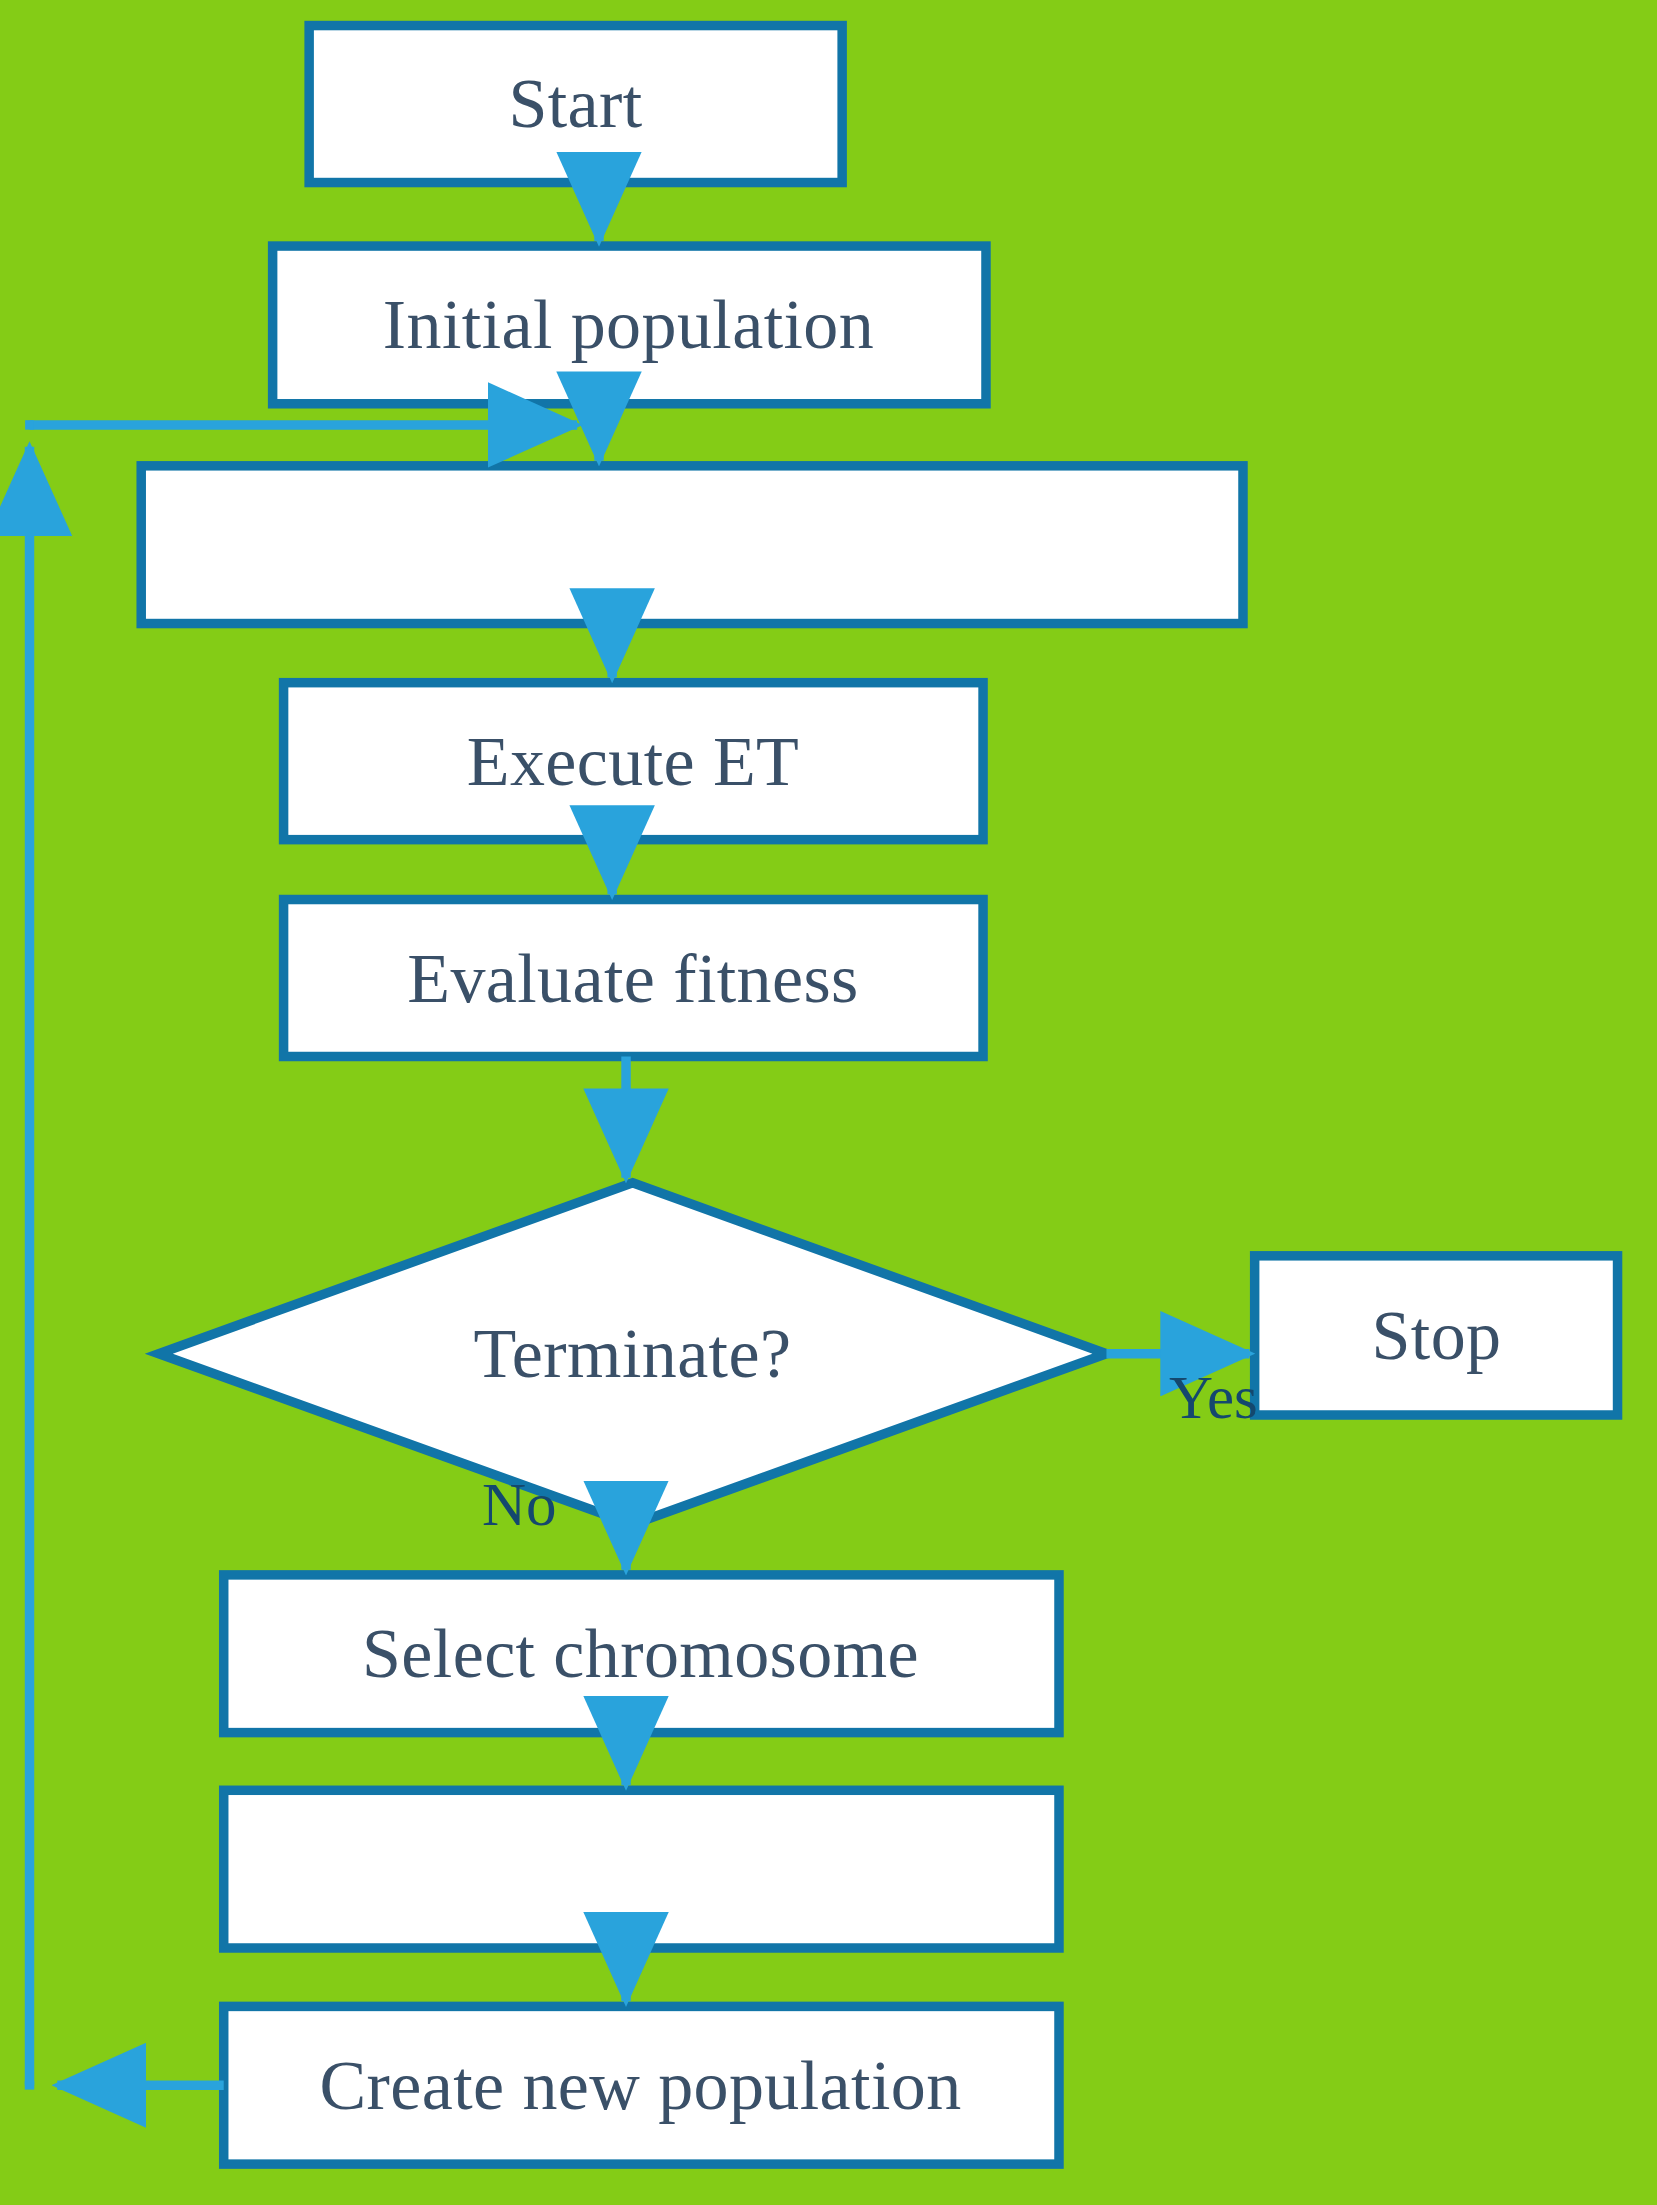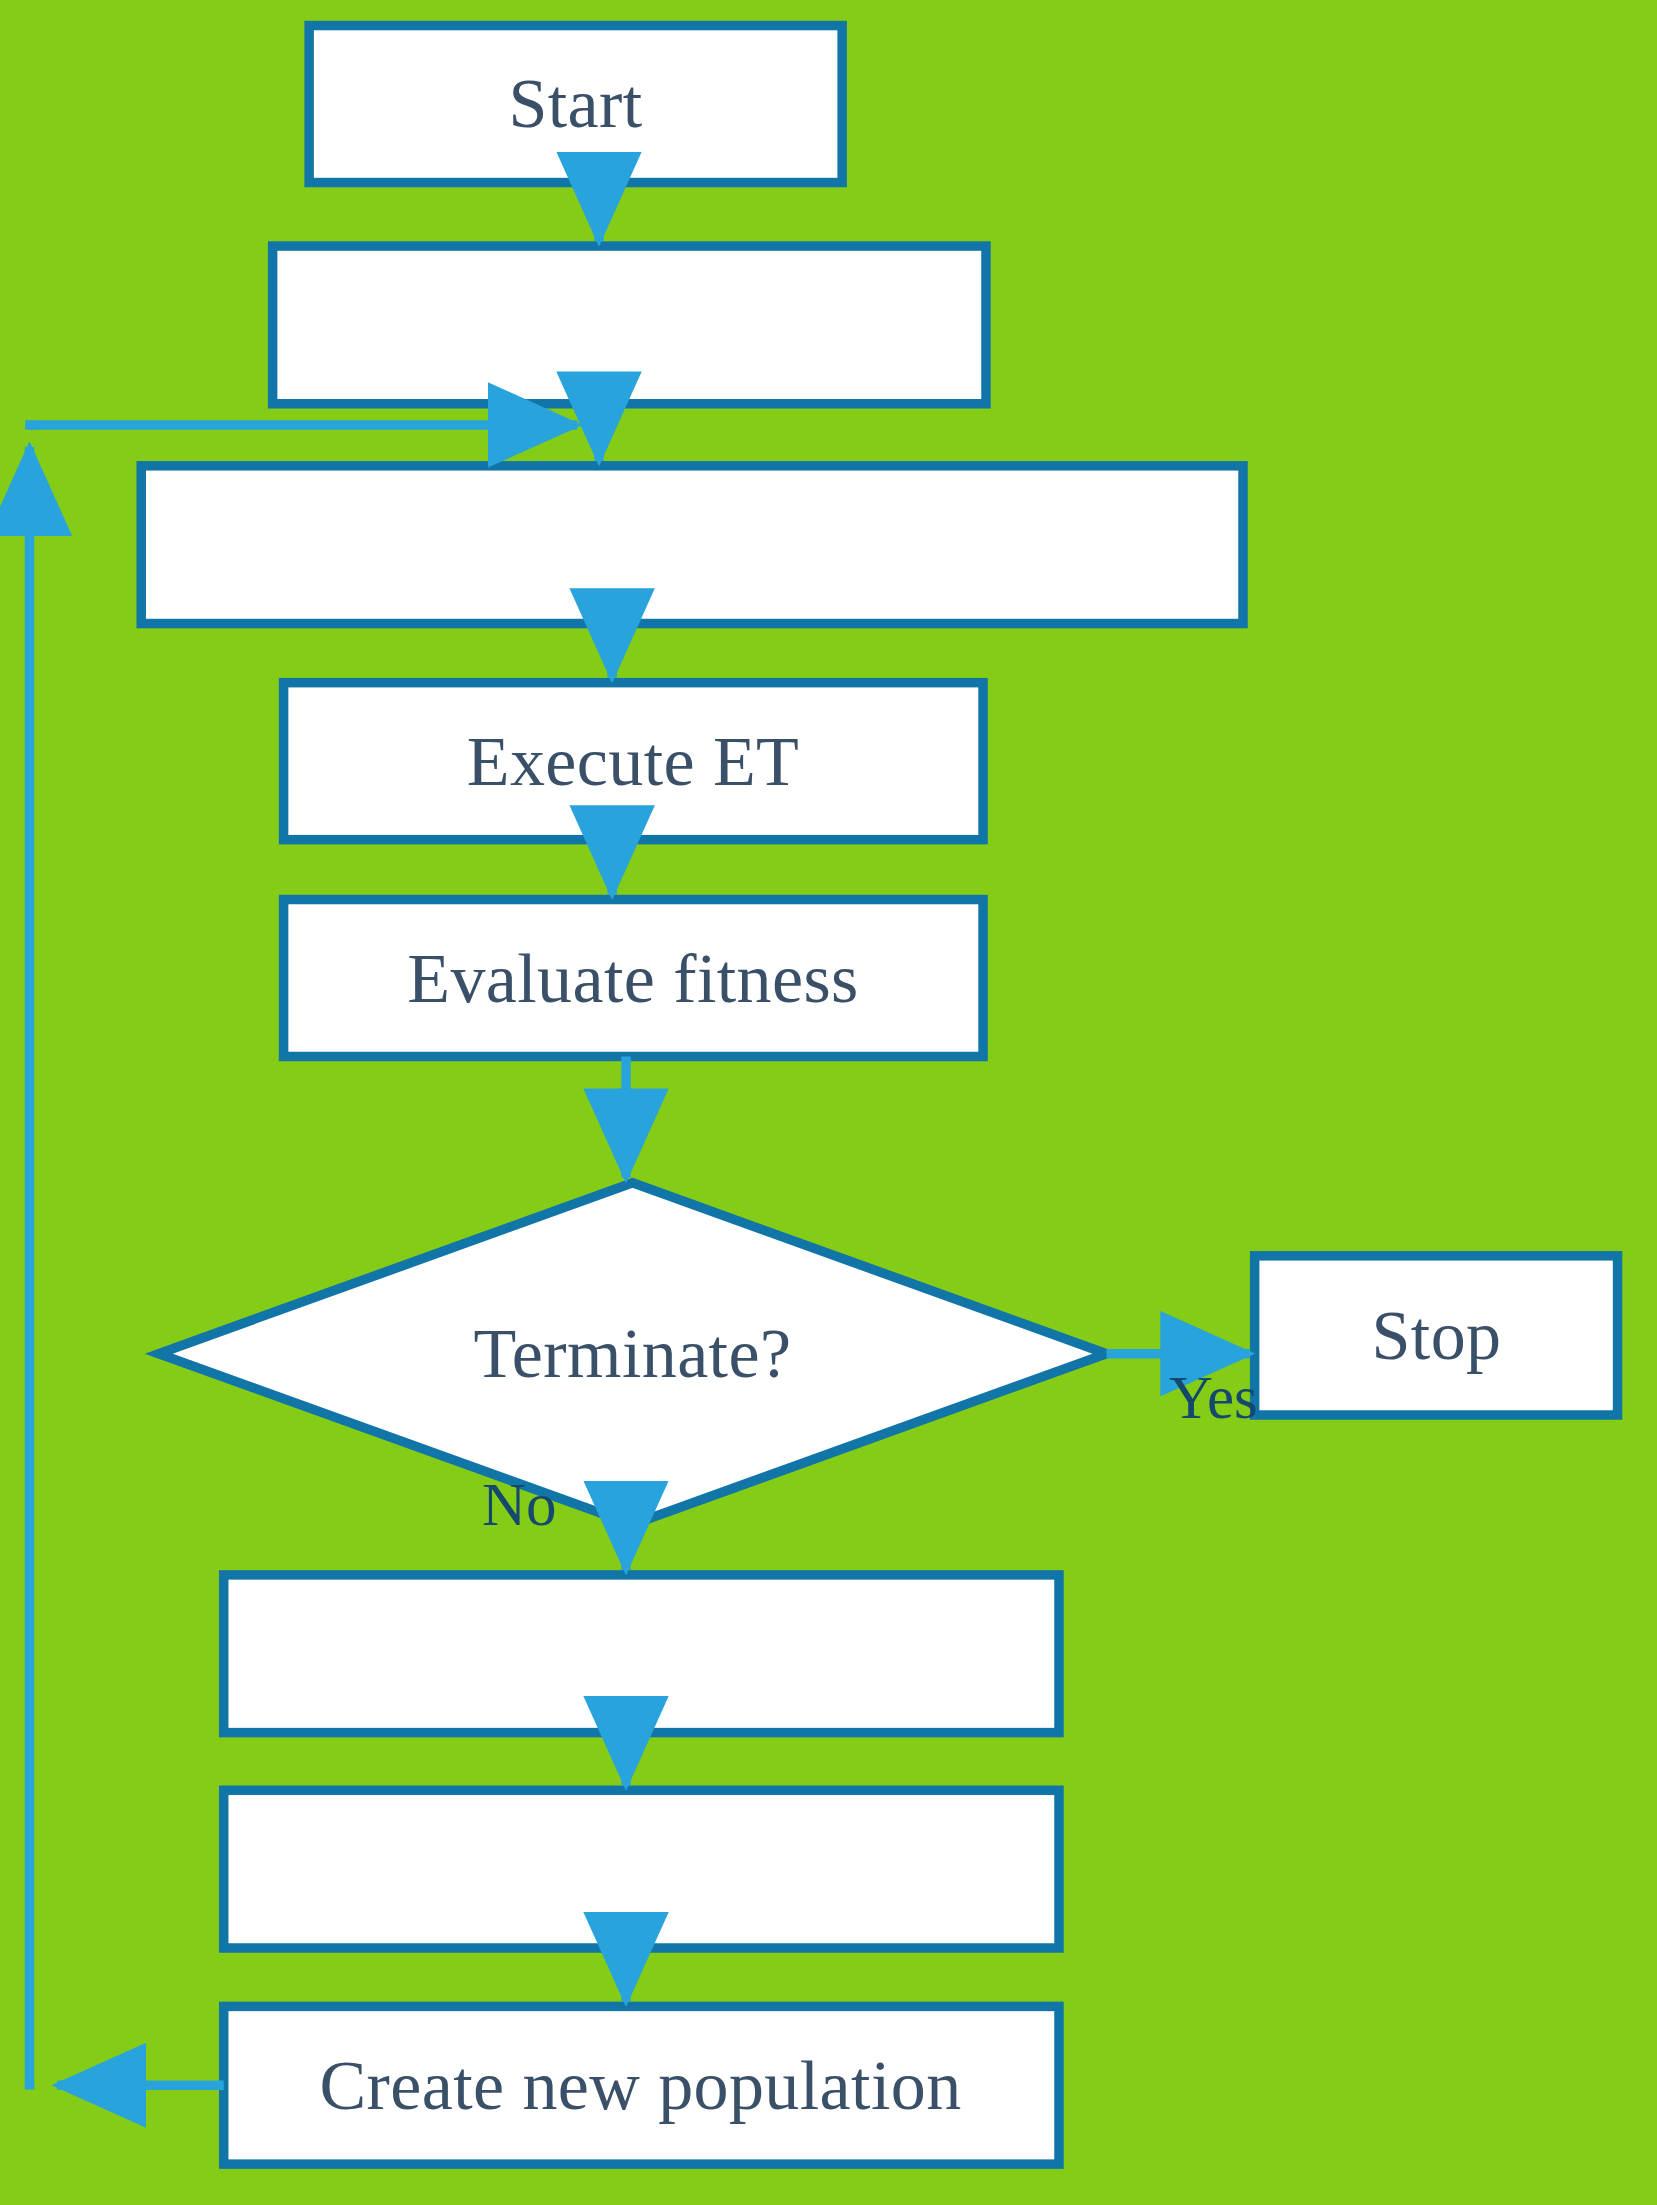--- a/index.html
+++ b/index.html
@@ -117,30 +117,32 @@
 
     <path d="M306,2856 L78,2856" fill="none" stroke="#29a3dc" stroke-width="13" marker-end="url(#arrowhead)"></path>
     <path d="M40,2856 L40,612" fill="none" stroke="#29a3dc" stroke-width="13" marker-end="url(#arrowhead)"></path>
     <path d="M40,582 L790,582" fill="none" stroke="#29a3dc" stroke-width="13" marker-end="url(#arrowhead)"></path>
     <line x1="40" y1="2862" x2="40" y2="2850" stroke="#29a3dc" stroke-width="13"></line>
     <line x1="34" y1="582" x2="46" y2="582" stroke="#29a3dc" stroke-width="13"></line>
   </svg>
 
   <div class="node-label" style="left:309px; top:25.6px; width:533px; height:157px;">Start</div>
 
+  <div class="node-label" style="left:272px; top:246px; width:713px; height:158px;">Initial population</div>
 
 
   <div class="node-label" style="left:283px; top:683px; width:700px; height:157px;text-align:center;">Execute ET</div>
 
   <div class="node-label" style="left:283px; top:900px; width:700px; height:157px;">Evaluate fitness</div>
 
   <div class="node-label" style="left:292px; top:1281px; width:681px; height:146px;">Terminate?</div>
 
   <div class="node-label" style="left:1255px; top:1256px; width:363px; height:159px;">Stop</div>
 
+  <div class="node-label" style="left:223px; top:1575px; width:835px; height:158px;">Select chromosome</div>
 
 
   <div class="node-label" style="left:223px; top:2007px; width:835px; height:158px;">Create new population</div>
 
   <div class="edge-label" style="left:1133px; top:1367px;margin-left:36px;">Yes</div>
 
   <div class="edge-label" style="left:482px; top:1474px;">No</div>
 
   <div class="hit" style="left:309px; top:25.6px; width:533px; height:157px;"></div>
   <div class="hit" style="left:272px; top:246px; width:713px; height:158px;"></div>

